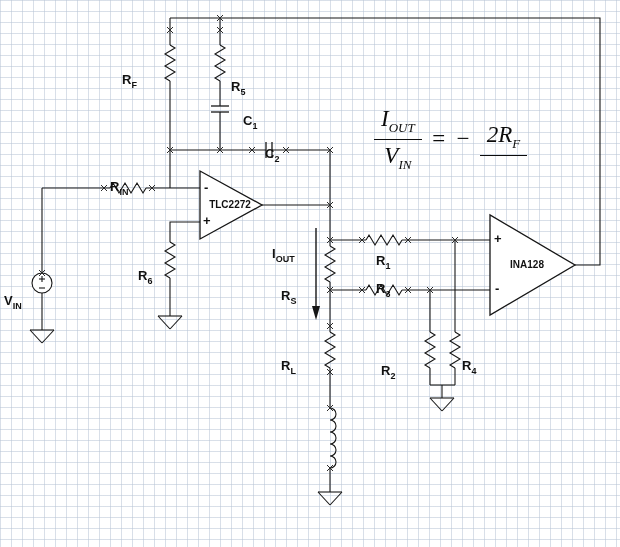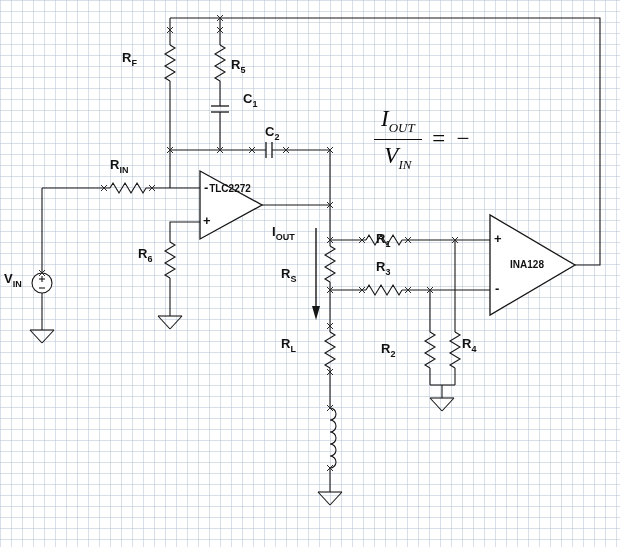--- a/index.html
+++ b/index.html
@@ -10,21 +10,21 @@
     background:
       linear-gradient(to right, rgba(185,197,214,.55) 1px, transparent 1px) 0 0/11px 11px,
       linear-gradient(to bottom, rgba(185,197,214,.55) 1px, transparent 1px) 0 0/11px 11px,
       #ffffff;
     font-family:"Liberation Sans", sans-serif;
   }
   svg{position:absolute;left:0;top:0;}
   .lbl{
     position:absolute;
     font-size:13px;font-weight:700;color:#111;
-    white-space:nowrap;line-height:1;
+    white-space:nowrap;line-height:1;margin-top:22px;
   }
   .lbl sub{font-size:9px;font-weight:700;}
   .chip{
     position:absolute;font-size:10px;font-weight:700;color:#111;
     text-align:center;line-height:1;white-space:nowrap;
   }
   .sign{
     position:absolute;font-size:13px;font-weight:700;color:#111;line-height:1;
   }
   .formula{
@@ -220,31 +220,32 @@
   <span class="lbl" style="left:4px;top:272px"><span>V</span><sub>IN</sub></span>
   <span class="lbl" style="left:138px;top:247px"><span>R</span><sub>6</sub></span>
   <span class="lbl" style="left:272px;top:225px"><span>I</span><sub>OUT</sub></span>
   <span class="lbl" style="left:281px;top:267px"><span>R</span><sub>S</sub></span>
   <span class="lbl" style="left:281px;top:337px"><span>R</span><sub>L</sub></span>
   <span class="lbl" style="left:376px;top:232px"><span>R</span><sub>1</sub></span>
   <span class="lbl" style="left:376px;top:260px"><span>R</span><sub>3</sub></span>
   <span class="lbl" style="left:381px;top:342px"><span>R</span><sub>2</sub></span>
   <span class="lbl" style="left:462px;top:337px"><span>R</span><sub>4</sub></span>
 
-  <span class="chip" style="left:202px;top:184px;width:56px">TLC2272</span>
+  <span class="chip" style="left:202px;top:200px;width:56px">TLC2272</span>
   <span class="sign" style="left:204px;top:181px">-</span>
   <span class="sign" style="left:203px;top:214px">+</span>
   <span class="chip" style="left:498px;top:260px;width:58px">INA128</span>
   <span class="sign" style="left:494px;top:232px">+</span>
   <span class="sign" style="left:495px;top:282px">-</span>
 
   <div class="formula">
     <span class="frac">
       <span class="num"><span>I</span><sub>OUT</sub></span>
       <span class="den"><span>V</span><sub>IN</sub></span>
     </span>
     <span class="op">=</span>
     <span class="op">−</span>
     <span class="frac">
+      <span class="num"><span>2R</span><sub>F</sub></span>
     </span>
   </div>
 
 </div>
 
 </body></html>

